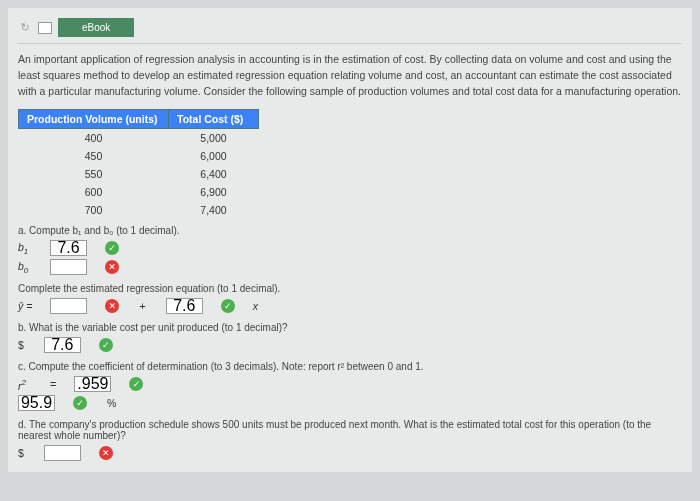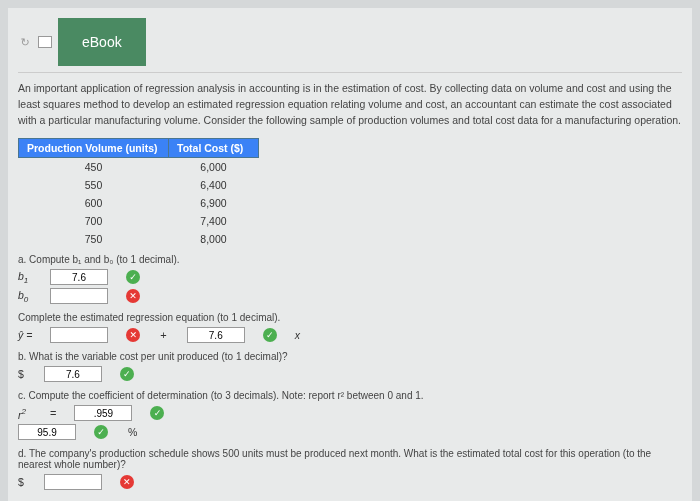--- a/index.html
+++ b/index.html
@@ -1,33 +1,33 @@
 <!DOCTYPE html>
 <html><head>
   <meta charset="utf-8">
   <style>
     * { box-sizing: border-box; margin: 0; padding: 0; }
     body { font-family: Arial, sans-serif; font-size: 11px; background: #d5d8d9; color: #333; padding: 8px; }
     .container { background: #e8eaea; padding: 8px 10px; max-width: 690px; }
     .header { display: flex; align-items: center; gap: 6px; padding: 2px 0 6px; border-bottom: 1px solid #ccc; margin-bottom: 8px; }
-    .ebook-btn { background: #4a8a62; color: #fff; padding: 16px 24px; font-size: 14px; border: none; display: flex; align-items: center; gap: 6px; }
+    .ebook-btn { background: #4a8a62; color: #fff; padding: 4px 24px; font-size: 10px; border: none; display: flex; align-items: center; gap: 6px; }
     .ebook-icon { width: 14px; height: 12px; background: #fff; display: inline-block; border: 1px solid #999; }
     .refresh, .check-icon-top { width: 14px; height: 14px; display: inline-flex; align-items: center; justify-content: center; color: #999; }
     .intro { font-size: 10.5px; line-height: 1.5; color: #444; margin-bottom: 10px; }
     .data-table { border-collapse: collapse; margin-bottom: 6px; }
     .data-table th { background: #3b82f6; color: #fff; font-weight: bold; padding: 3px 8px; font-size: 10.5px; text-align: left; border: 1px solid #4a7690; }
     .data-table td { padding: 3px 8px; font-size: 10.5px; text-align: center; }
     .data-table td:first-child { width: 150px; }
     .data-table td:last-child { width: 90px; }
     .question { font-size: 10px; color: #444; margin: 8px 0 4px; }
     .question.sub { margin-top: 4px; }
     .answer-row { display: flex; align-items: center; gap: 18px; margin: 3px 0; }
     .answer-row .label { font-size: 10.5px; font-style: italic; min-width: 14px; }
     .answer-row .label sub { font-size: 8px; }
-    .answer-input { width: 58px; height: 16px; border: 1px solid #999; background: #fff; text-align: center; font-size: 10px; padding: 1px; }
+    .answer-input { width: 37px; height: 16px; border: 1px solid #999; background: #fff; text-align: center; font-size: 16px; padding: 1px; }
     .check { width: 14px; height: 14px; border-radius: 50%; background: #4caf50; color: #fff; display: inline-flex; align-items: center; justify-content: center; font-size: 9px; }
     .cross { width: 14px; height: 14px; border-radius: 50%; background: #e53935; color: #fff; display: inline-flex; align-items: center; justify-content: center; font-size: 9px; }
     .plus { font-size: 11px; padding: 0 2px; }
     .eq-x { font-size: 10.5px; font-style: italic; }
     .dollar { font-size: 10.5px; margin-right: 2px; }
     .pct { font-size: 10.5px; margin-left: 2px; }
     .r2 { font-style: italic; }
     .r2 sup { font-size: 8px; }
   </style>
 </head>
@@ -46,38 +46,38 @@
 
   <table class="data-table">
     <thead>
       <tr>
         <th>Production Volume (units)</th>
         <th>Total Cost ($)</th>
       </tr>
     </thead>
     <tbody>
       <tr>
+          <td>400</td>
+          <td>5,000</td>
+        </tr>
+      <tr>
           <td>450</td>
           <td>6,000</td>
         </tr>
       <tr>
           <td>550</td>
           <td>6,400</td>
         </tr>
       <tr>
           <td>600</td>
           <td>6,900</td>
         </tr>
       <tr>
           <td>700</td>
           <td>7,400</td>
-        </tr>
-      <tr>
-          <td>750</td>
-          <td>8,000</td>
         </tr>
     </tbody>
   </table>
 
   <p class="question sub">a. Compute b₁ and b₀ (to 1 decimal).</p>
   <div class="answer-row">
     <span class="label"><span>b</span><sub>1</sub></span>
     <input class="answer-input" value="7.6" style="">
     <span class="check">✓</span>
   </div>

